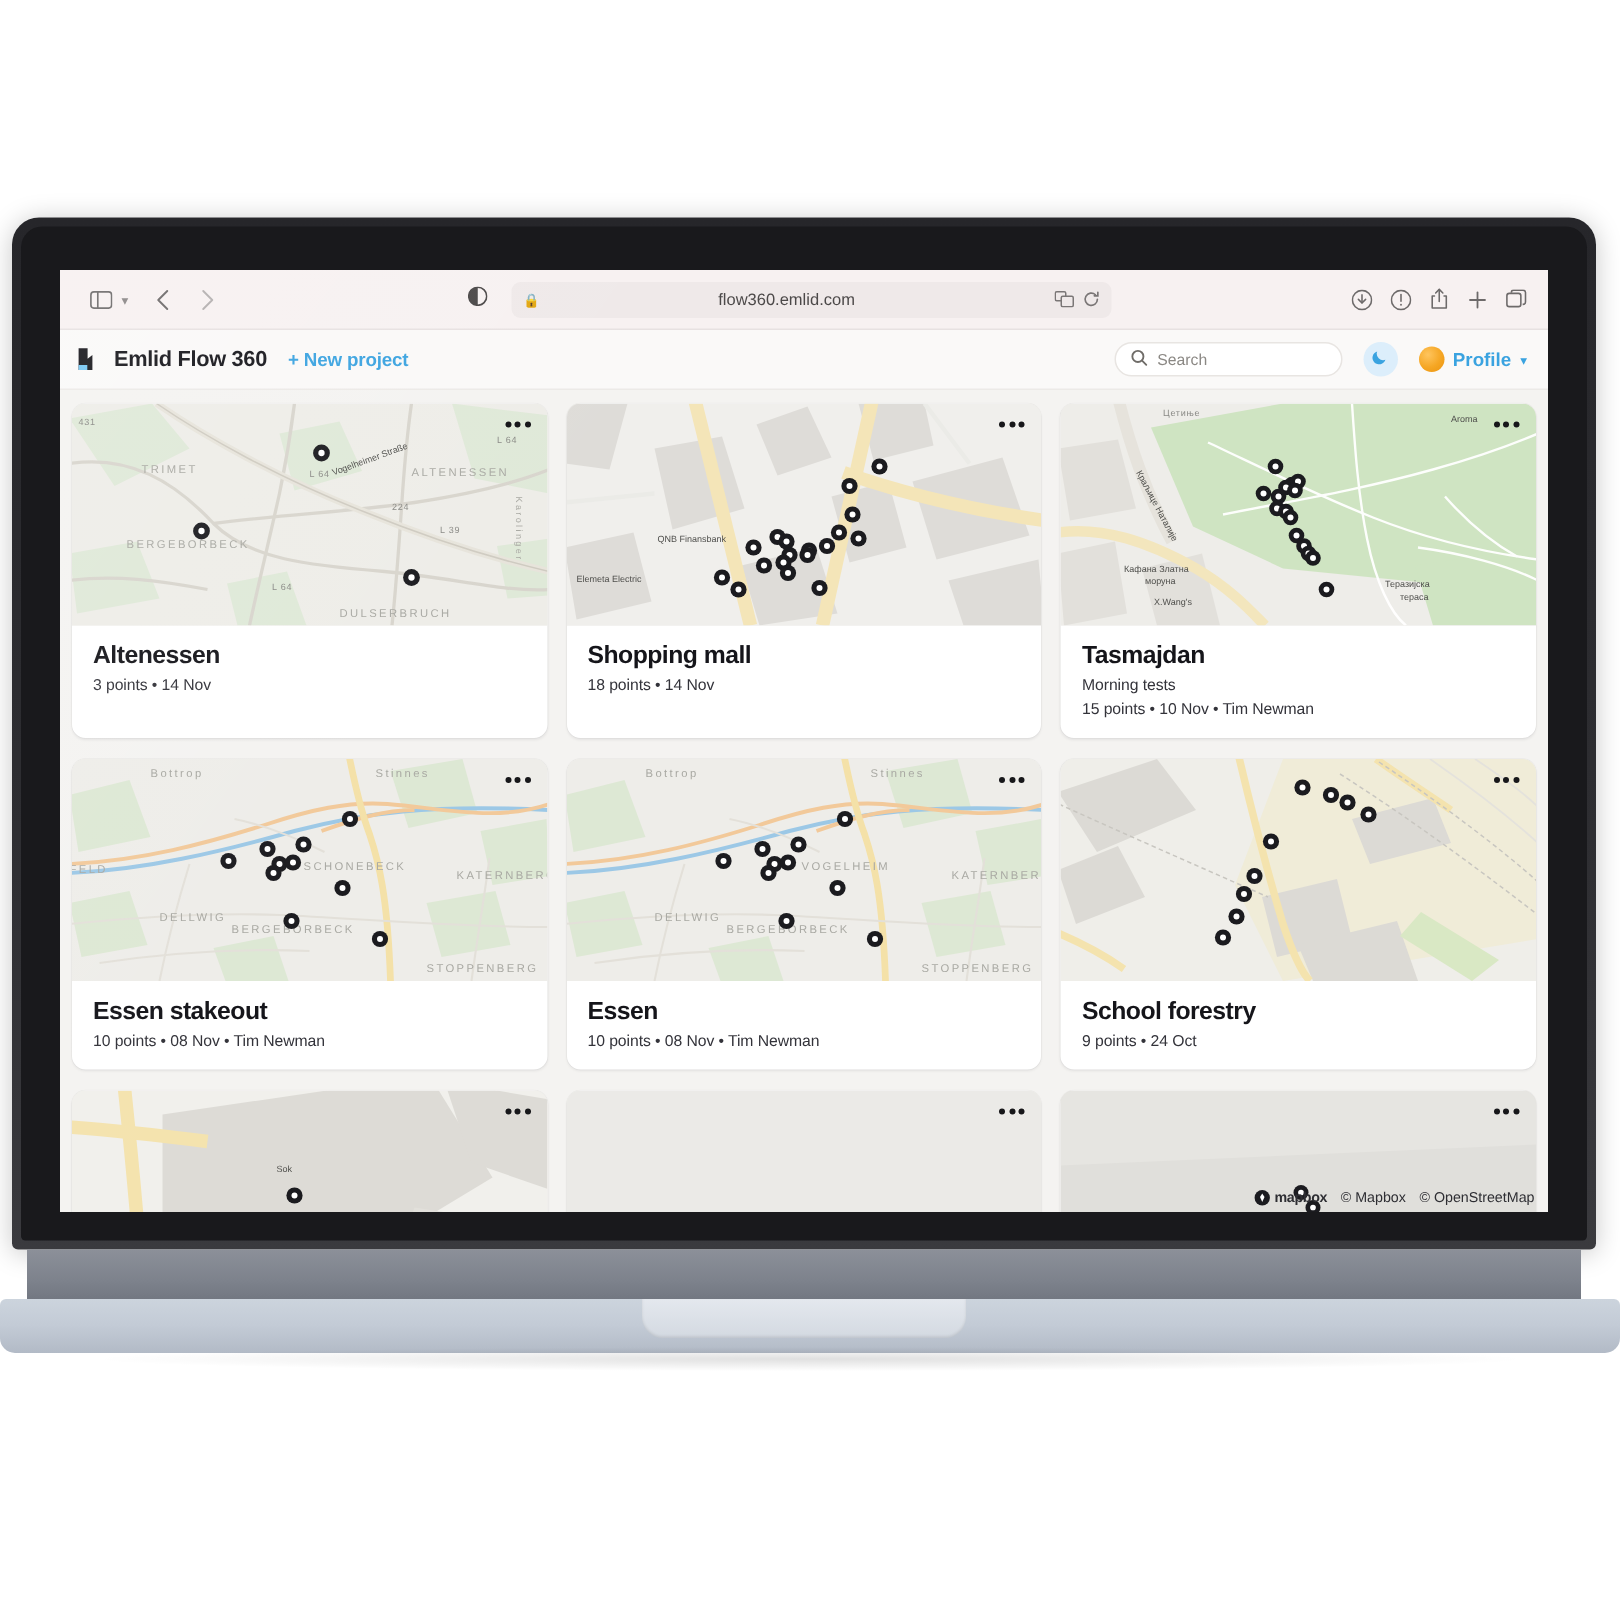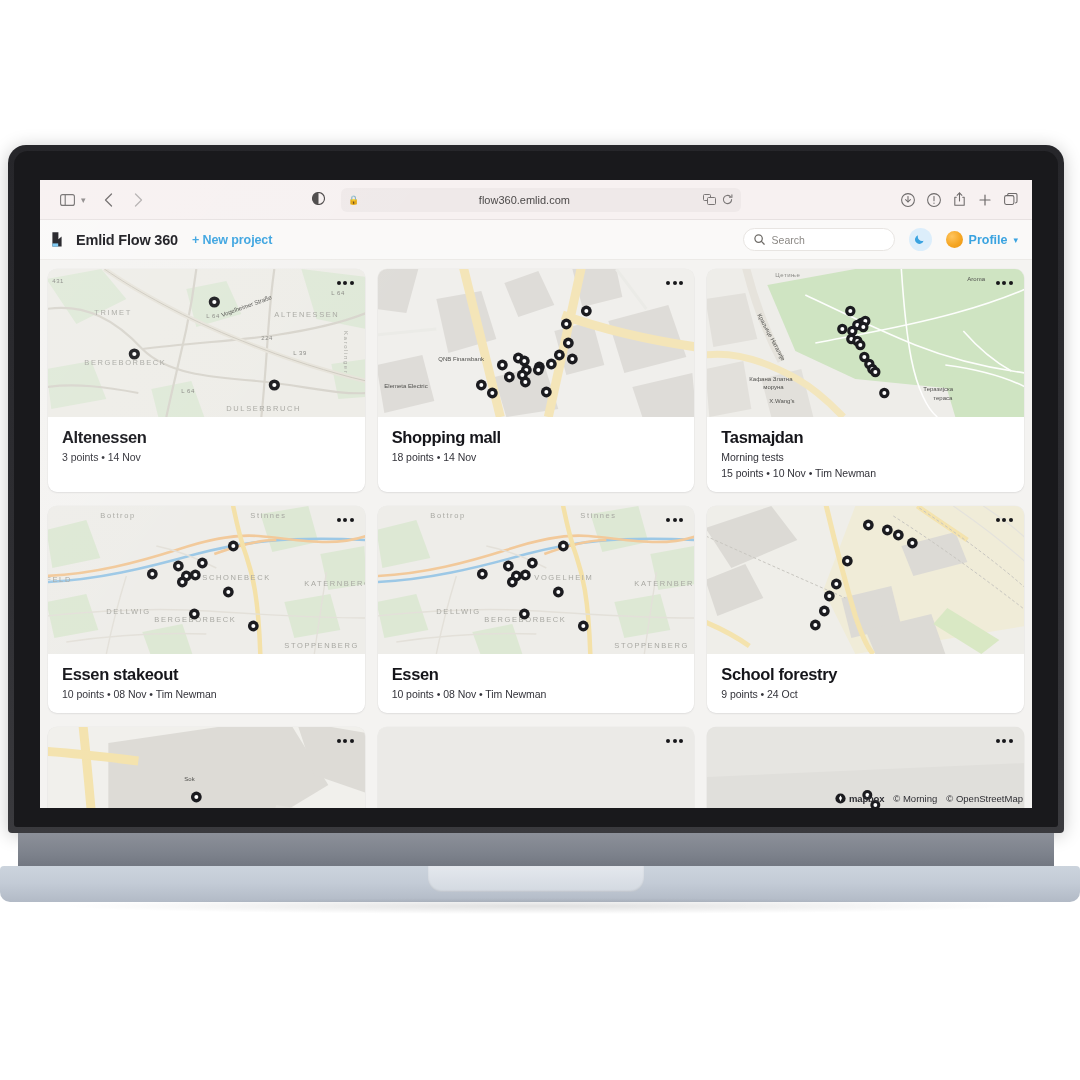--- a/index.html
+++ b/index.html
@@ -831,21 +831,21 @@
       </div>
 
       <div class="attribution">
         <span class="attr-logo">
           <svg width="11" height="11" viewBox="0 0 11 11">
               <circle cx="5.5" cy="5.5" r="5.1" fill="#1b1b1f"></circle>
               <path d="M5.5 2.6 L7 5 L5.5 8.4 L4 5 Z" fill="#ffffff"></path>
             </svg>
           <span>mapbox</span>
         </span>
-        <span class="attr-item">© Morning</span>
+        <span class="attr-item">© Mapbox</span>
         <span class="attr-item">© OpenStreetMap</span>
       </div>
     </div>
 
   </div>
 
   <div class="screen-sheen"></div>
 
   <div class="laptop-hingebar"></div>
   <div class="laptop-base"></div>

